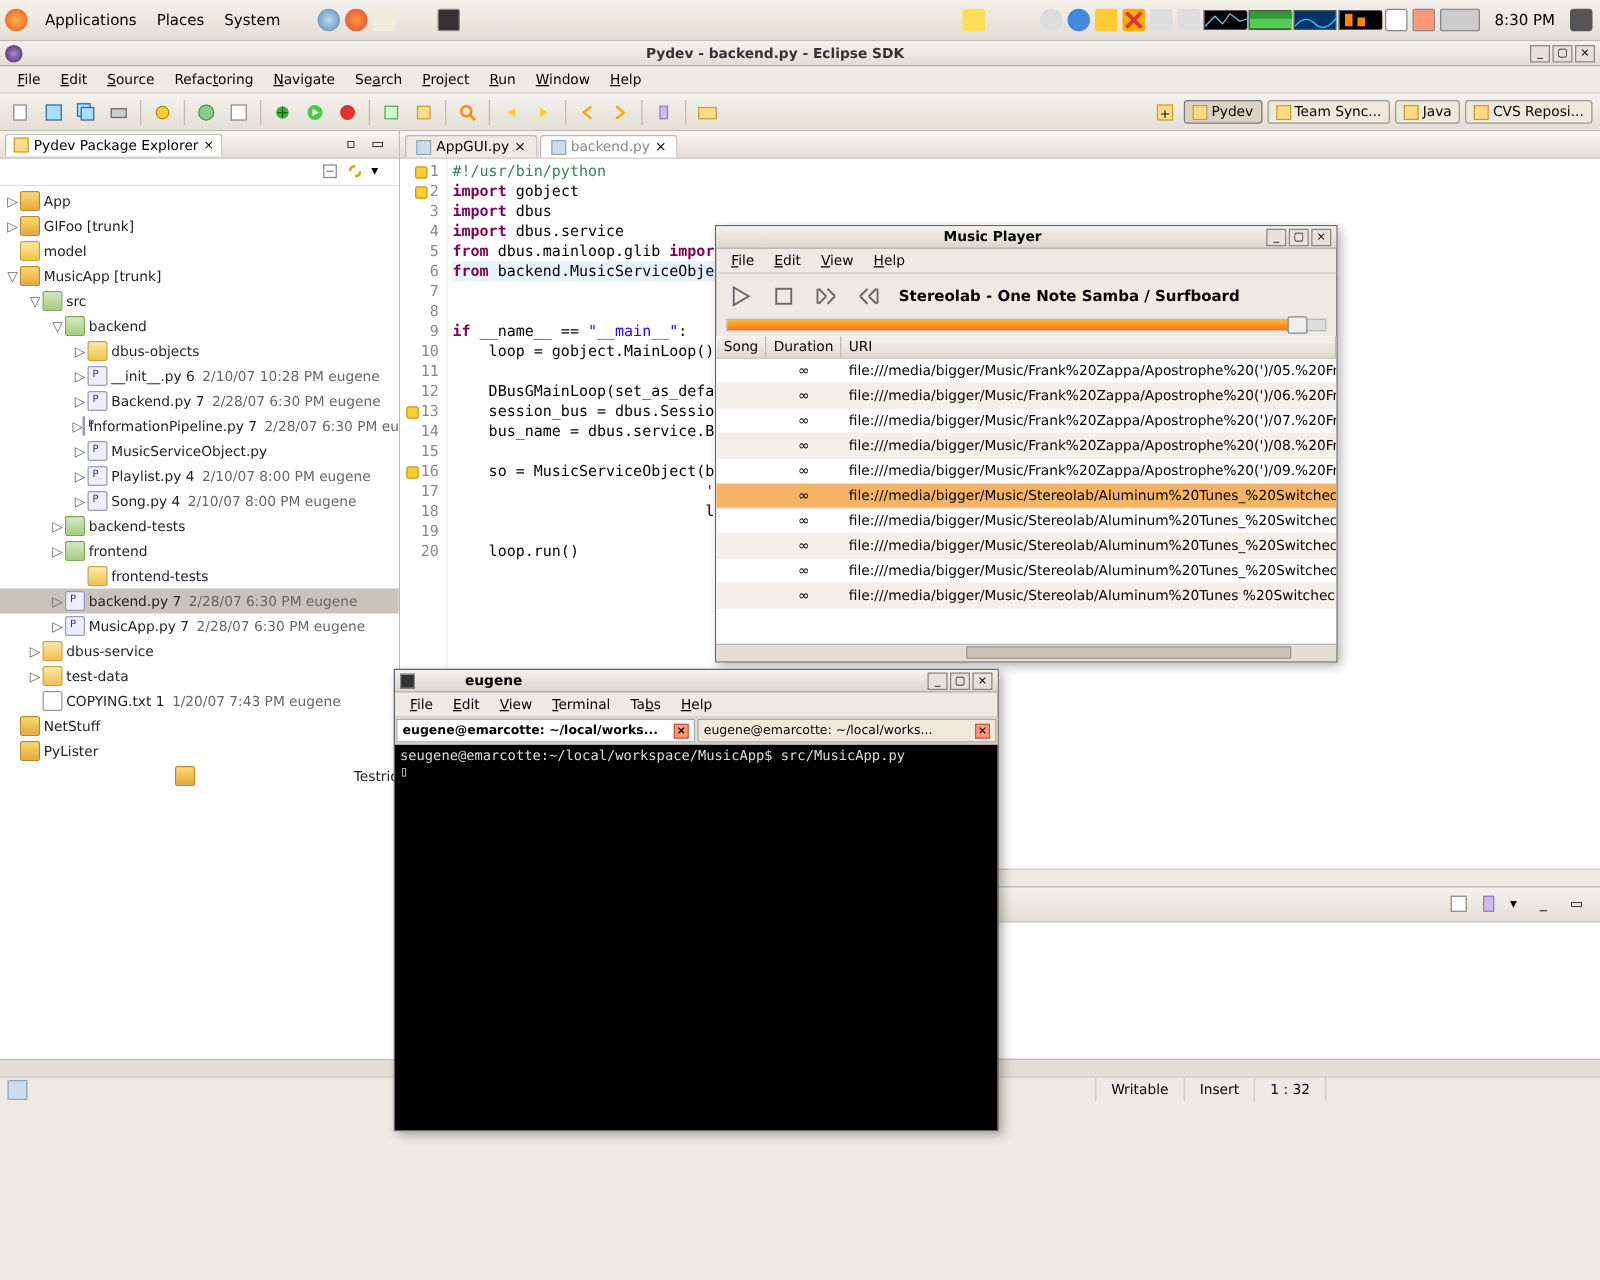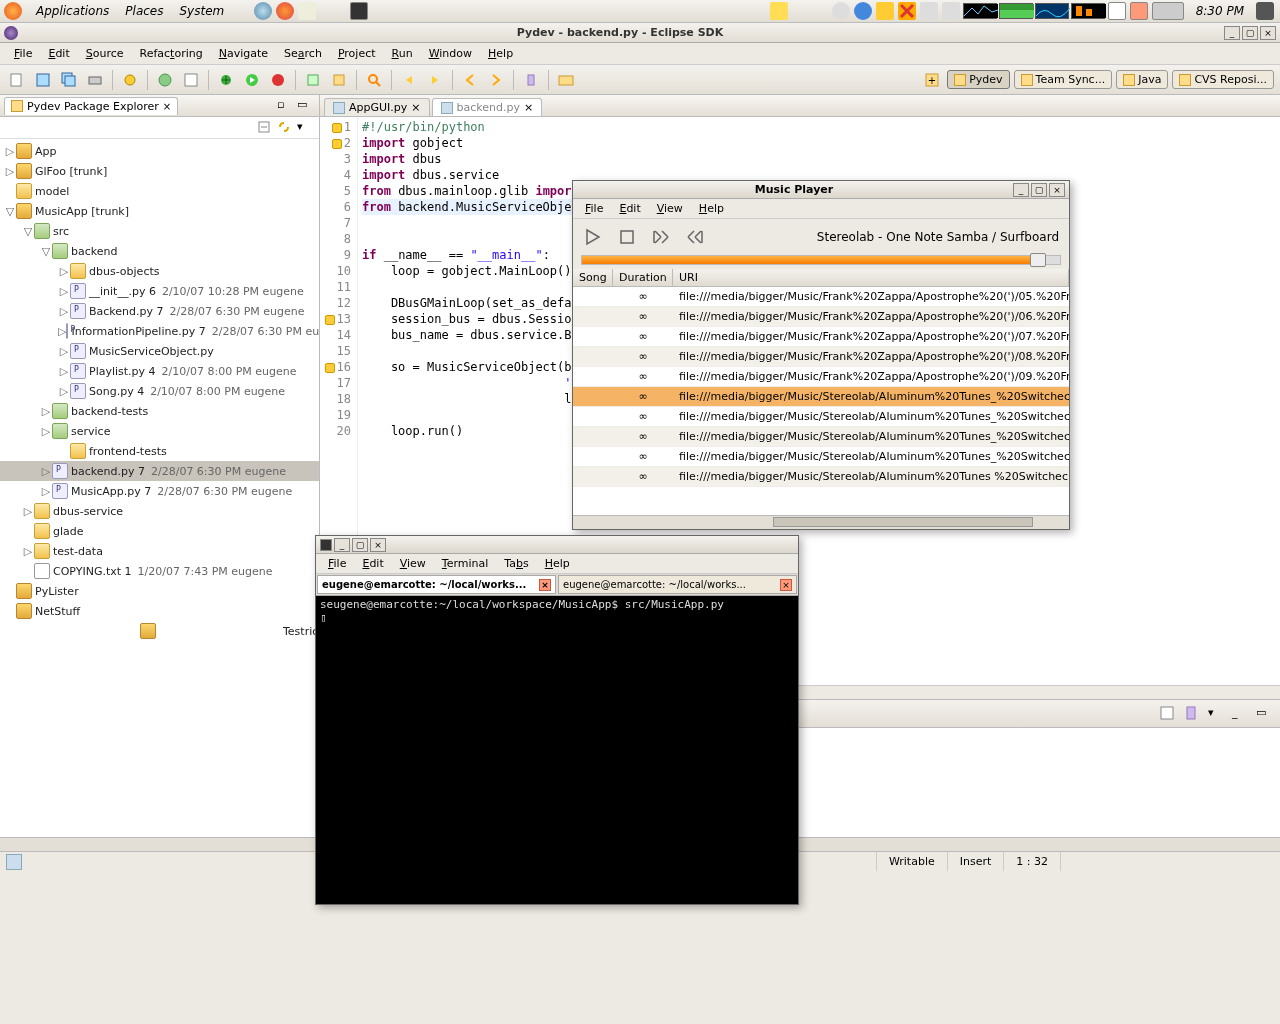--- a/index.html
+++ b/index.html
@@ -1,17 +1,17 @@
 <!DOCTYPE html>
 <html><head>
 <meta charset="utf-8">
 <style>
 * { box-sizing: border-box; margin: 0; padding: 0; }
 body { font-family: "DejaVu Sans", sans-serif; font-size: 11px; background: #ede9e3; width: 1280px; height: 1024px; overflow: hidden; position: relative; }
-.gnome-panel { background: linear-gradient(#f4f2ee, #e2ddd4); height: 23px; border-bottom: 1px solid #bbb; display: flex; align-items: center; padding: 0 4px; font-size: 12px; font-style: italic; }
+.gnome-panel { background: linear-gradient(#f4f2ee, #e2ddd4); height: 33px; border-bottom: 1px solid #bbb; display: flex; align-items: center; padding: 0 4px; font-size: 12px; }
 .gnome-panel .logo { width: 18px; height: 18px; border-radius: 50%; background: radial-gradient(#ffb347, #e95420); margin-right: 6px; }
 .gnome-panel .menu-item { padding: 0 8px; cursor: pointer; }
 .gnome-panel .spacer { flex: 1; }
 .gnome-panel .tray-icon { width: 18px; height: 18px; margin: 0 2px; background: #ccc; border-radius: 2px; }
 .gnome-panel .applet { width: 34px; height: 16px; margin: 0 1px; border: 1px solid #555; background: #000; }
 .gnome-panel .clock { margin: 0 10px; }
 .eclipse-window { height: 848px; display: flex; flex-direction: column; }
 .eclipse-titlebar { background: linear-gradient(#f4f2ee, #e2ddd4); height: 20px; display: flex; align-items: center; border-bottom: 1px solid #aaa; padding: 0 4px; }
 .eclipse-titlebar .title { flex: 1; text-align: center; font-weight: bold; color: #333; }
 .win-btn { width: 16px; height: 14px; border: 1px solid #888; background: #e6e2da; margin-left: 2px; font-size: 9px; text-align:center; line-height:12px; cursor:pointer;}
@@ -61,21 +61,21 @@
 .status-cell{border-left:1px solid #ccc;padding:0 12px;height:100%;display:flex;align-items:center;}
 
 .float-win{position:absolute;background:#ede9e3;border:1px solid #666;box-shadow:3px 3px 8px rgba(0,0,0,0.3);display:flex;flex-direction:column;}
 .float-title{height:18px;background:linear-gradient(#f4f2ee,#dcd7cc);border-bottom:1px solid #aaa;display:flex;align-items:center;padding:0 4px;font-size:11px;}
 .float-title .ttxt{flex:1;text-align:center;font-weight:bold;}
 .float-menubar{height:20px;display:flex;align-items:center;padding:0 4px;font-size:11px;border-bottom:1px solid #ccc;}
 .float-menubar span{padding:0 8px;cursor:pointer;}
 
 .mp-controls{height:36px;display:flex;align-items:center;padding:0 10px;gap:14px;}
 .mp-btn{width:20px;height:20px;cursor:pointer;display:flex;align-items:center;justify-content:center;color:#555;}
-.mp-track{flex:1;text-align:right;font-weight:normal;font-size:12px;}
+.mp-track{flex:1;text-align:left;font-weight:bold;font-size:12px;}
 .mp-progress{height:10px;background:#ddd;margin:0 8px 4px;position:relative;border:1px solid #bbb;}
 .mp-progress .fill{background:linear-gradient(#ffb347,#f57c00);height:100%;width:95%;}
 .mp-progress .thumb{position:absolute;right:3%;top:-3px;width:16px;height:14px;background:#eee;border:1px solid #888;border-radius:2px;}
 .mp-list{flex:1;background:#fff;overflow:hidden;font-size:11px;}
 .mp-list-header{display:flex;background:linear-gradient(#f4f2ee,#e0dbd0);border-bottom:1px solid #bbb;}
 .mp-list-header div{padding:2px 6px;border-right:1px solid #bbb;}
 .mp-row{display:flex;height:20px;align-items:center;border-bottom:1px solid #f0ede6;}
 .mp-row.alt{background:#f3f0ea;}
 .mp-row.sel{background:#f5b366;}
 .mp-row div{padding:0 6px;overflow:hidden;white-space:nowrap;}
@@ -390,21 +390,21 @@
             <span class="meta">2/10/07 8:00 PM  eugene</span>
           </div>
           <div class="tree-row" style="padding-left: 40px;">
             <span class="tw">▷</span>
             <span class="ic ic-foldpkg"></span>
             <span>backend-tests</span>
           </div>
           <div class="tree-row" style="padding-left: 40px;">
             <span class="tw">▷</span>
             <span class="ic ic-foldpkg"></span>
-            <span>service</span>
+            <span>frontend</span>
           </div>
           <div class="tree-row" style="padding-left: 58px;">
             <span class="tw"></span>
             <span class="ic ic-fold"></span>
             <span>frontend-tests</span>
           </div>
           <div class="tree-row selected" style="padding-left: 40px;">
             <span class="tw">▷</span>
             <span class="ic ic-py"></span>
             <span>backend.py 7</span>
@@ -413,46 +413,41 @@
           <div class="tree-row" style="padding-left: 40px;">
             <span class="tw">▷</span>
             <span class="ic ic-py"></span>
             <span>MusicApp.py 7</span>
             <span class="meta">2/28/07 6:30 PM  eugene</span>
           </div>
           <div class="tree-row" style="padding-left: 22px;">
             <span class="tw">▷</span>
             <span class="ic ic-fold"></span>
             <span>dbus-service</span>
-          </div>
-          <div class="tree-row" style="padding-left: 22px;">
-            <span class="tw"></span>
-            <span class="ic ic-fold"></span>
-            <span>glade</span>
           </div>
           <div class="tree-row" style="padding-left: 22px;">
             <span class="tw">▷</span>
             <span class="ic ic-fold"></span>
             <span>test-data</span>
           </div>
           <div class="tree-row" style="padding-left: 22px;">
             <span class="tw"></span>
             <span class="ic ic-txt"></span>
             <span>COPYING.txt 1</span>
             <span class="meta">1/20/07 7:43 PM  eugene</span>
           </div>
           <div class="tree-row" style="padding-left: 4px;">
             <span class="tw"></span>
             <span class="ic ic-proj"></span>
-            <span>PyLister</span>
+            <span>NetStuff</span>
           </div>
           <div class="tree-row" style="padding-left: 4px;">
             <span class="tw"></span>
             <span class="ic ic-proj"></span>
-            <span>NetStuff</span>
+            <span>PyLister</span>
           </div>
           <div class="tree-row" style="padding-left: 4px; justify-content: space-between;">
             <span class="tw"></span>
             <span class="ic ic-proj"></span>
             <span>Testrio</span>
           </div>
         </div>
       <div class="scrollbar-h"></div>
     </div>
 
@@ -631,20 +626,21 @@
       </div>
   </div>
   <div class="mp-scroll">
       <div class="sbar"></div>
     </div>
 </div>
 
 <div class="float-win" style="left:315px;top:535px;width:484px;height:370px;">
   <div class="float-title">
     <div style="width:12px;height:12px;background:#333;border:1px solid #888;"></div>
+    <div class="ttxt" style="text-align:left;padding-left:40px;">eugene</div>
     <div class="win-btn">_</div>
     <div class="win-btn">▢</div>
     <div class="win-btn">×</div>
   </div>
   <div class="float-menubar">
     <span><u>F</u>ile</span>
     <span><u>E</u>dit</span>
     <span><u>V</u>iew</span>
     <span><u>T</u>erminal</span>
     <span>Ta<u>b</u>s</span>

